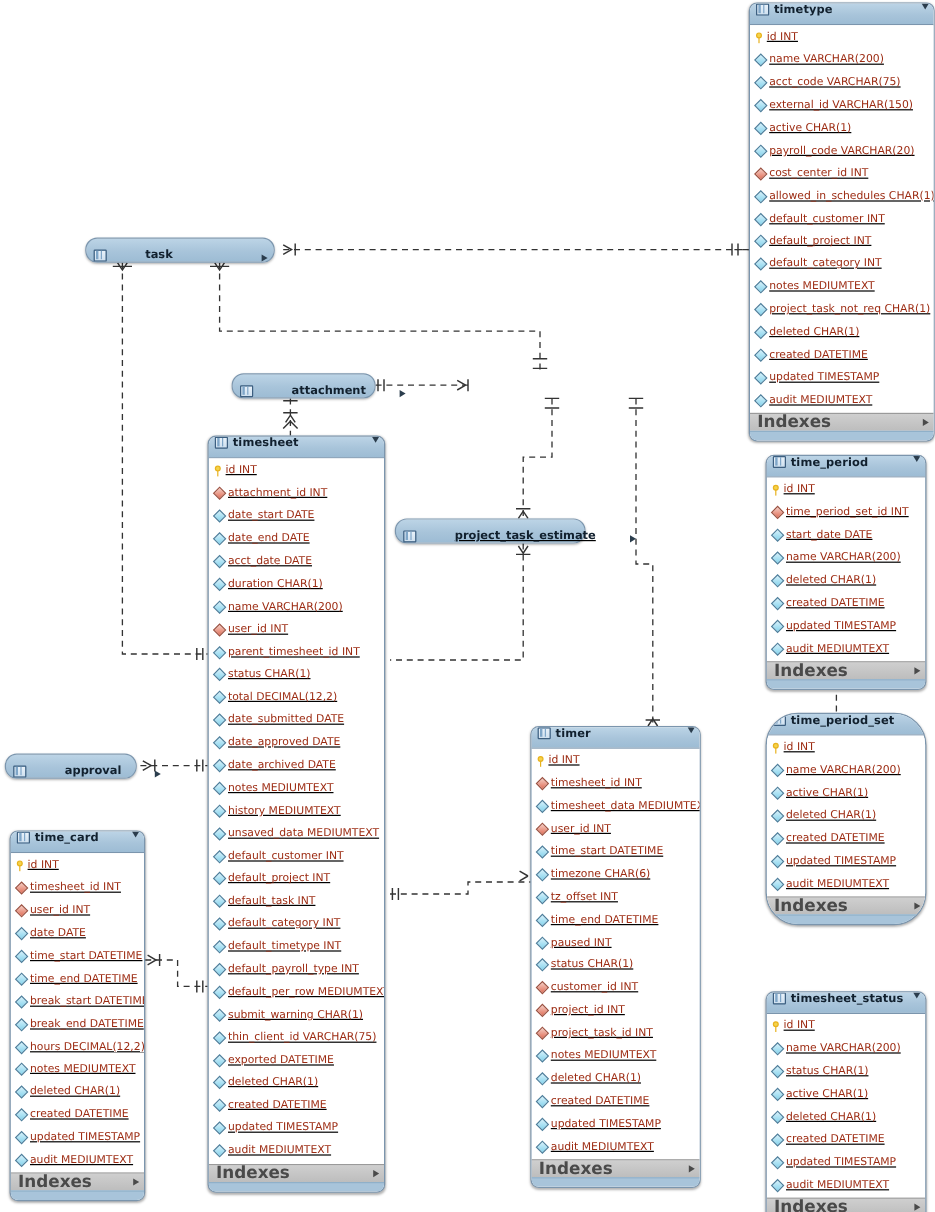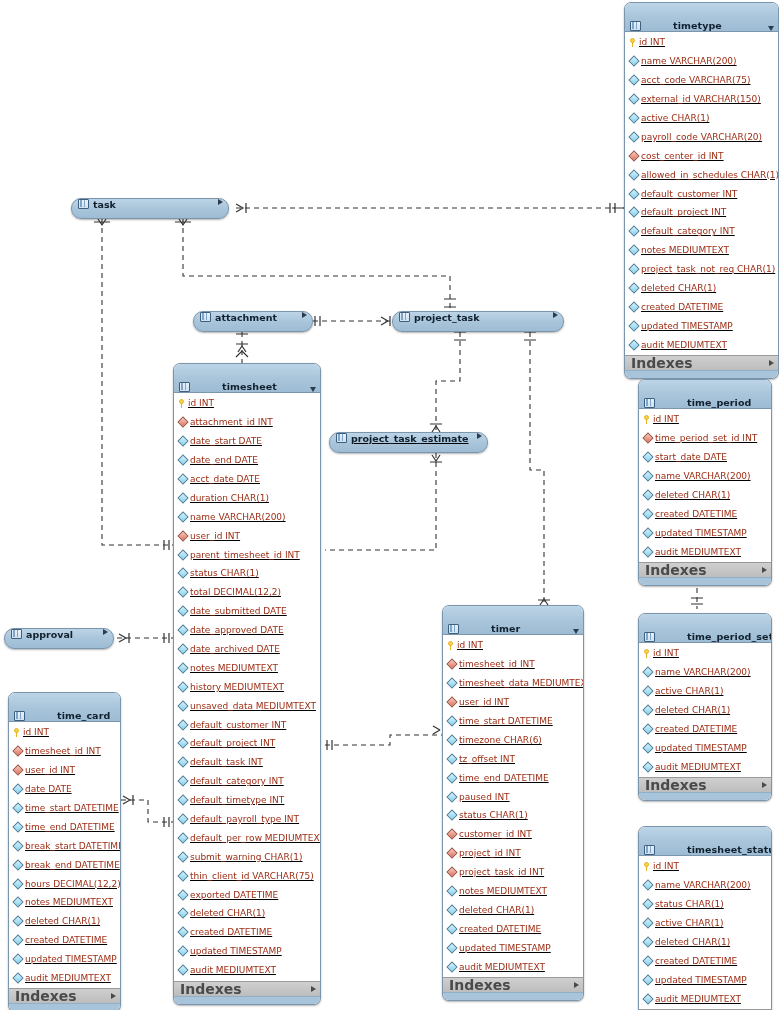--- a/index.html
+++ b/index.html
@@ -14,27 +14,26 @@
   .tbl{
     position:absolute;
     border:1px solid #7b95ad;
     border-radius:7px;
     background:#ffffff;
     box-shadow:0 1px 2px rgba(0,0,0,.30);
     overflow:hidden;
     box-sizing:border-box;
   }
   .tbl .hdr{
-    height:29px;
+    height:18px;
     background:linear-gradient(to bottom,#bcd4e6 0%,#a8c4da 55%,#9dbcd4 100%);
     border-bottom:1px solid #7b95ad;
-    display:flex;align-items:flex-end;
+    display:flex;align-items:flex-start;
     padding:0 4px 0 5px;
     box-sizing:border-box;
-    gap:28px;
   }
   .tbl .hdr .tname{
     font-size:9.5px;font-weight:bold;color:#11202e;
     margin-left:4px;flex:1 1 auto;white-space:nowrap;
     letter-spacing:.1px;
   }
   .tbl .body{background:#fff;padding:1px 0 1px 0;text-decoration:underline;}
   .col{
     height:18.9px;display:flex;align-items:center;
     padding-left:4px;font-size:9px;color:#9c2b12;white-space:nowrap;
@@ -51,22 +50,23 @@
   .tbl .foot{
     height:7px;background:#a8c4da;border-top:1px solid #8fb0c9;
   }
 
   
   .pill{
     position:absolute;height:21px;border-radius:10px;
     background:linear-gradient(to bottom,#bcd4e6 0%,#a8c4da 55%,#9dbcd4 100%);
     border:1px solid #7b95ad;
     box-shadow:0 1px 2px rgba(0,0,0,.30);
-    display:flex;align-items:flex-start;padding:0 5px 0 6px;
+    display:flex;align-items:flex-end;padding:0 5px 0 6px;
     box-sizing:border-box;
+    gap:28px;
   }
   .pill .tname{
     font-size:9.5px;font-weight:bold;color:#11202e;margin-left:4px;
     flex:1 1 auto;white-space:nowrap;
   }
 
   
   .tblicon{
     width:11px;height:10px;flex:0 0 auto;
     background:linear-gradient(to bottom,#e9f2fa,#cfe0ef);
@@ -370,21 +370,21 @@
           </span>
           <span class="cname">audit MEDIUMTEXT</span>
         </div>
       </div>
       <div class="idx">
         <span class="ilbl">Indexes</span>
         <span class="caret-idx"></span>
       </div>
       <div class="foot"></div>
     </div>
-    <div class="tbl" style="left: 638px; top: 613px; width: 134px;">
+    <div class="tbl" style="left: 638px; top: 594px; width: 134px; border-radius: 27px;">
       <div class="hdr">
         <span class="tblicon"></span>
         <span class="tname">time_period_set</span>
         <span class="caret-dn"></span>
       </div>
       <div class="body">
         <div class="col">
           <span class="key"></span>
           <span class="cname">id INT</span>
         </div>
@@ -908,25 +908,20 @@
     <div class="pill" style="left: 71px; top: 198px; width: 158px;">
       <span class="tblicon"></span>
       <span class="tname">task</span>
       <span class="caret"></span>
     </div>
     <div class="pill" style="left: 193px; top: 311px; width: 120px;">
       <span class="tblicon"></span>
       <span class="tname">attachment</span>
       <span class="caret"></span>
     </div>
-    <div class="pill" style="left: 392px; top: 311px; width: 172px;">
-      <span class="tblicon"></span>
-      <span class="tname">project_task</span>
-      <span class="caret"></span>
-    </div>
     <div class="pill" style="left: 329px; top: 432px; width: 159px; text-decoration: underline;">
       <span class="tblicon"></span>
       <span class="tname">project_task_estimate</span>
       <span class="caret"></span>
     </div>
     <div class="pill" style="left: 4px; top: 628px; width: 110px;">
       <span class="tblicon"></span>
       <span class="tname">approval</span>
       <span class="caret"></span>
     </div>

